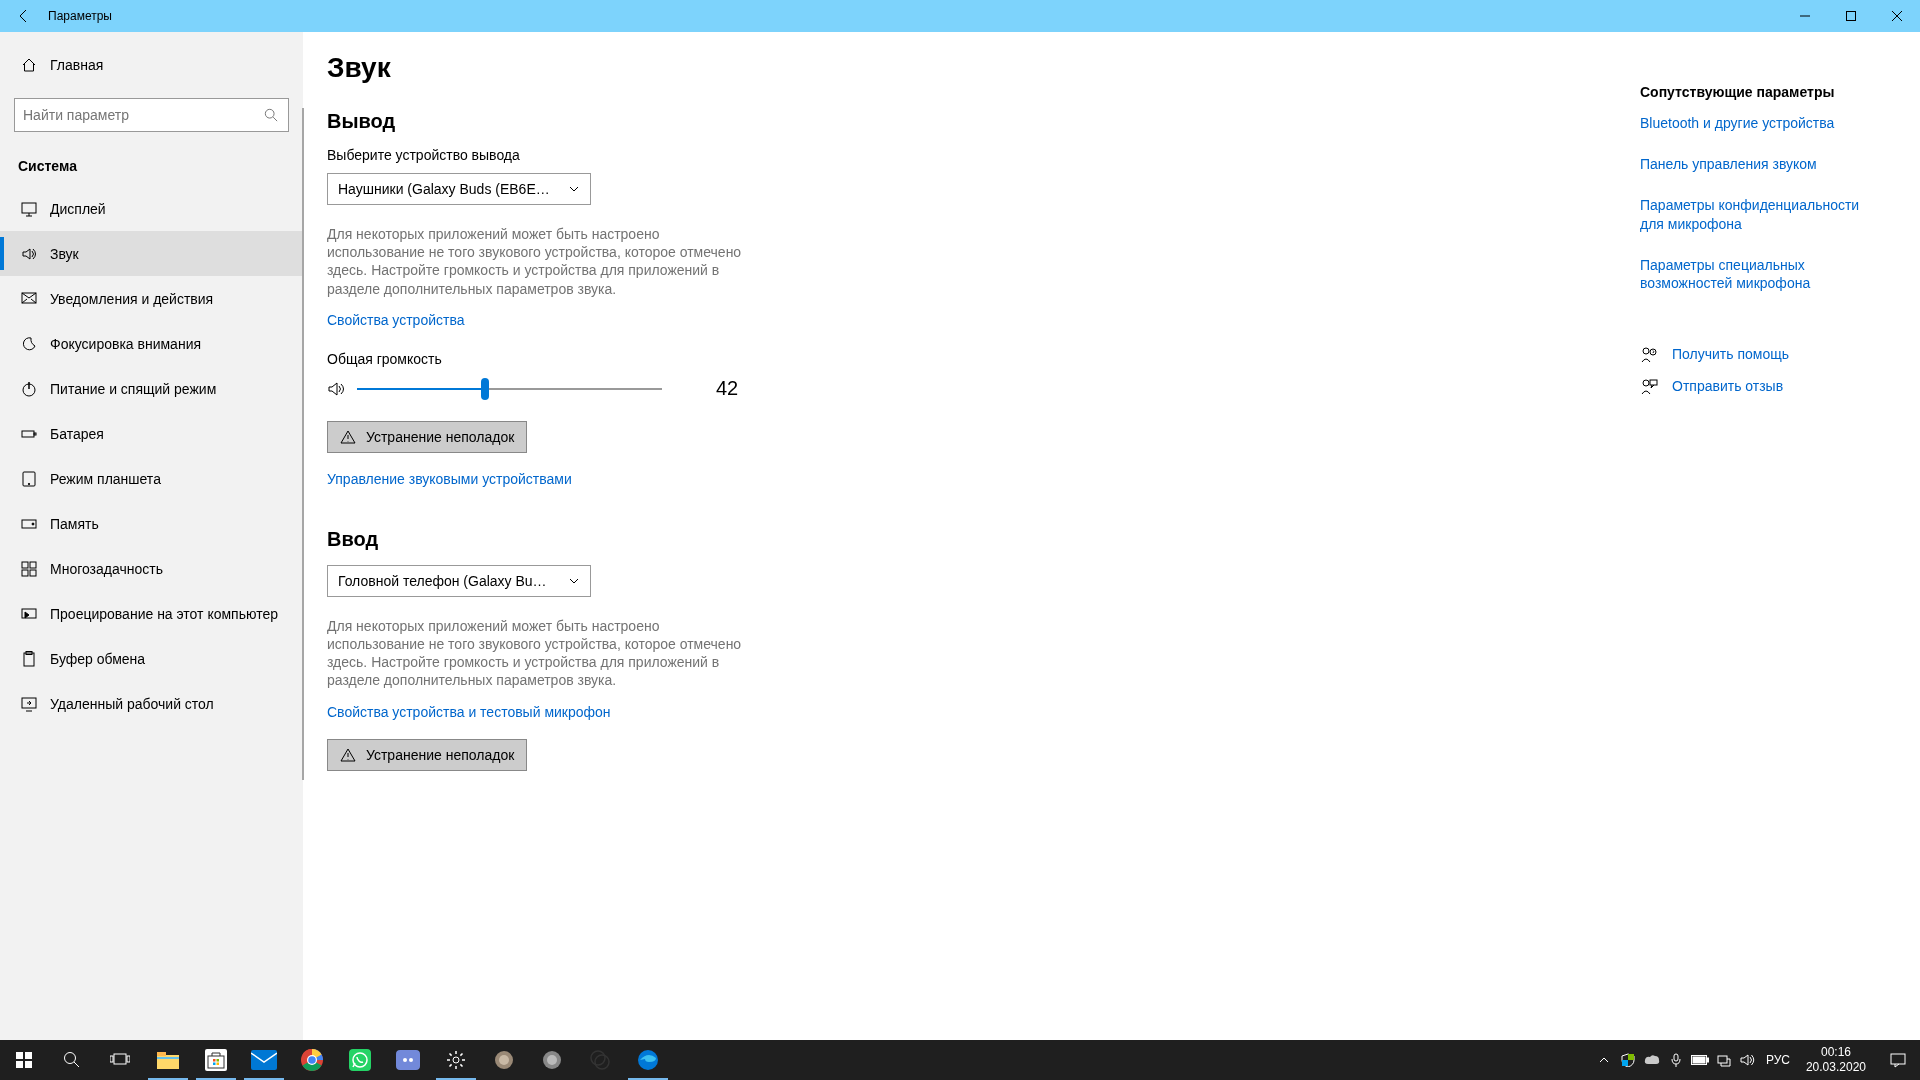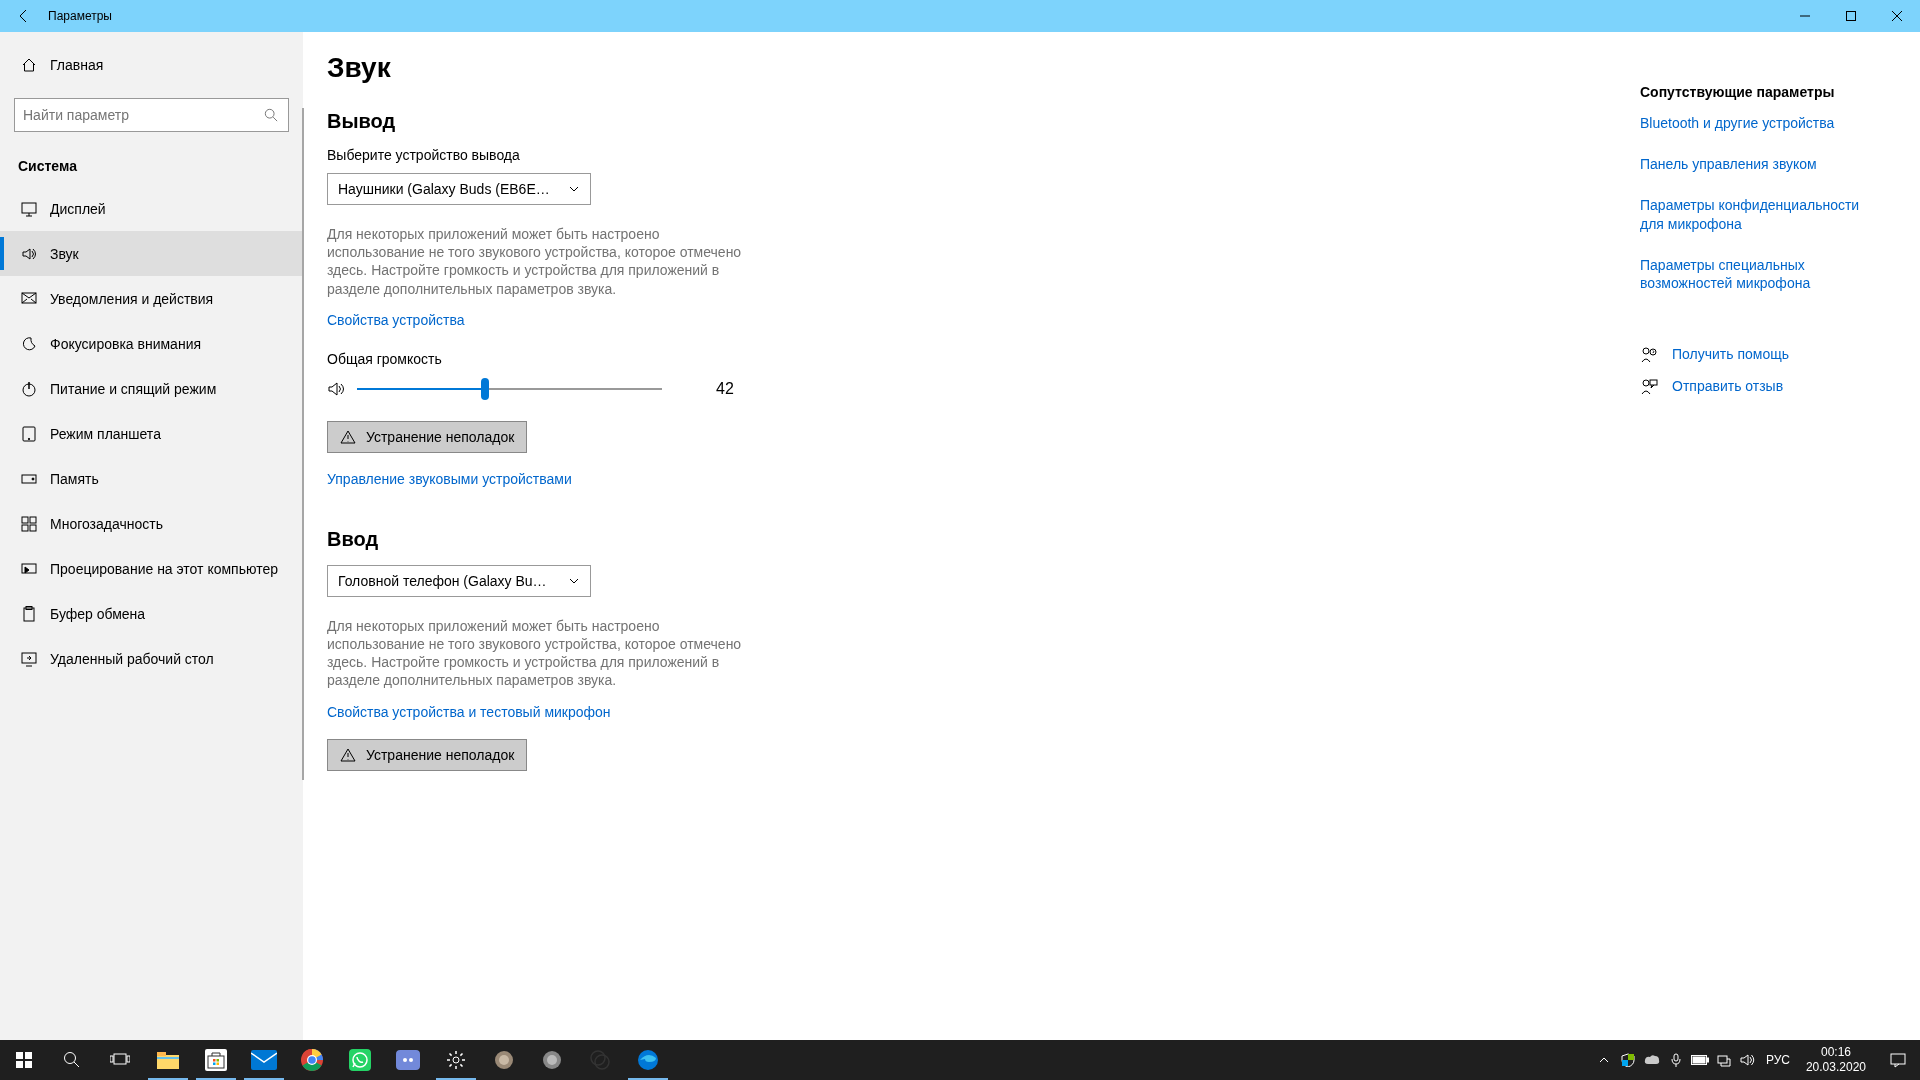--- a/index.html
+++ b/index.html
@@ -42,21 +42,21 @@
 .dropdown .dd-text { white-space: nowrap; overflow: hidden; text-overflow: ellipsis; max-width: 215px; }
 .desc { font-size: 14px; color: #737373; max-width: 430px; margin-top: 20px; line-height: 1.3; }
 .link { color: #0066cc; font-size: 14px; margin-top: 14px; display: inline-block; cursor: pointer; }
 
 .vol-label { font-size: 14px; margin-top: 22px; }
 .vol-row { display: flex; align-items: center; margin-top: 10px; gap: 10px; }
 .slider-wrap { width: 305px; height: 24px; position: relative; display: flex; align-items: center; }
 .slider-track { position: absolute; left: 0; right: 0; height: 2px; background: #999; }
 .slider-fill { position: absolute; left: 0; height: 2px; background: #0078d7; }
 .slider-thumb { position: absolute; width: 8px; height: 22px; background: #0078d7; border-radius: 4px; transform: translateX(-50%); cursor: pointer; }
-.vol-value { font-size: 16px; margin-left: 44px; }
+.vol-value { font-size: 20px; margin-left: 44px; }
 
 .trouble-btn { margin-top: 20px; display: inline-flex; align-items: center; gap: 10px; background: #ccc; border: 1px solid #888; padding: 0 12px; height: 32px; font-size: 14px; cursor: pointer; }
 
 
 .related { position: absolute; right: 40px; top: 52px; width: 240px; }
 .related h3 { font-size: 14px; font-weight: 600; margin-bottom: 14px; }
 .related .rlink { color: #0066cc; font-size: 14px; margin-bottom: 22px; cursor: pointer; line-height: 1.35; }
 .help-row { display: flex; align-items: center; gap: 14px; margin-bottom: 14px; cursor: pointer; }
 .help-row .hlabel { color: #0066cc; font-size: 14px; }
 .divider-space { height: 30px; }
@@ -164,20 +164,29 @@
       <span class="label">Фокусировка внимания</span>
     </div>
     <div class="side-item">
       <span class="icon">
           <svg width="16" height="16" viewBox="0 0 16 16" fill="none" stroke="#000">
             <circle cx="8" cy="9" r="6"></circle>
             <path d="M8 1 V8" stroke-width="1.5"></path>
           </svg>
         </span>
       <span class="label">Питание и спящий режим</span>
+    </div>
+    <div class="side-item">
+      <span class="icon">
+          <svg width="16" height="16" viewBox="0 0 16 16" fill="none" stroke="#000">
+            <rect x="1" y="5" width="12" height="6"></rect>
+            <rect x="13" y="7" width="2" height="2"></rect>
+          </svg>
+        </span>
+      <span class="label">Батарея</span>
     </div>
     <div class="side-item">
       <span class="icon">
           <svg width="16" height="16" viewBox="0 0 16 16" fill="none" stroke="#000">
             <rect x="2" y="1" width="12" height="14" rx="1"></rect>
             <circle cx="8" cy="13" r="0.7" fill="#000"></circle>
           </svg>
         </span>
       <span class="label">Режим планшета</span>
     </div>

